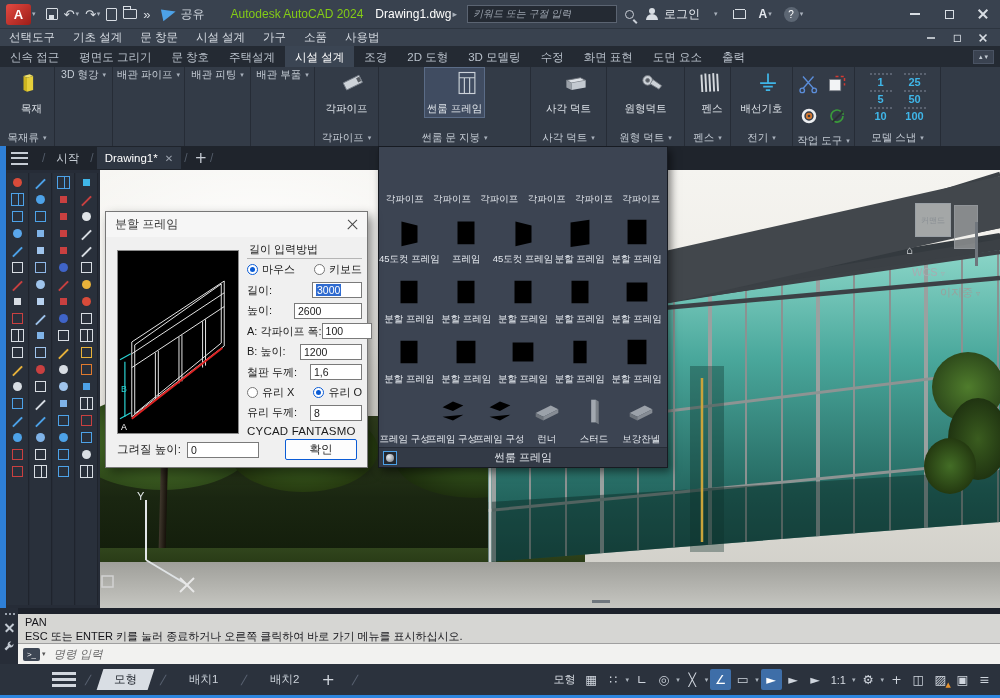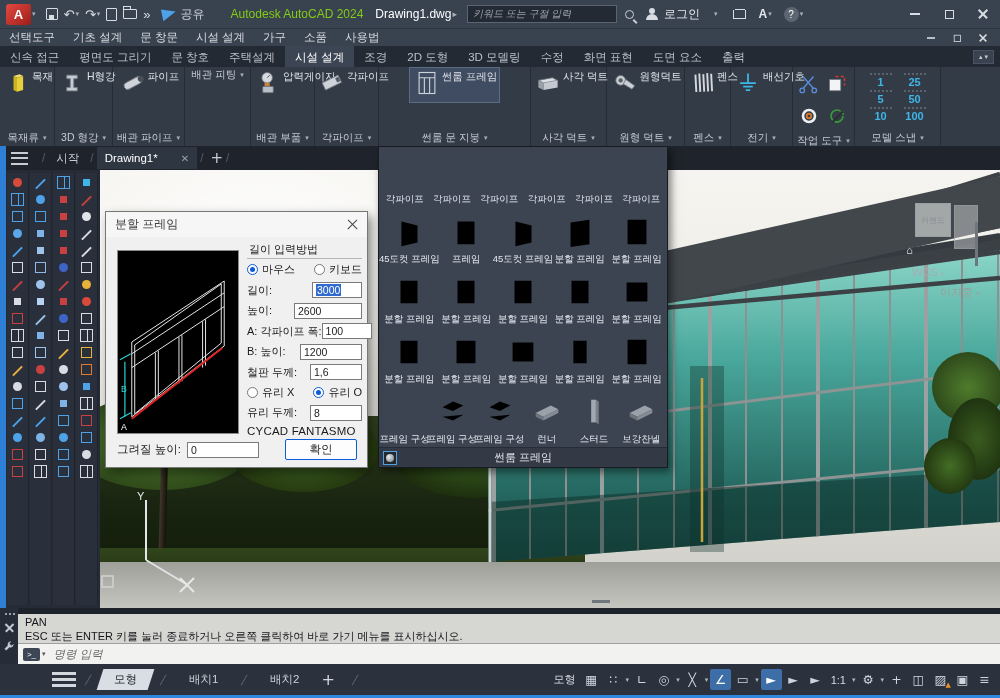--- a/index.html
+++ b/index.html
@@ -52,37 +52,37 @@
   
   .rtabs{position:absolute;left:0;top:46px;width:1000px;height:21px;background:#242a33;display:flex;align-items:stretch;font-size:11.5px;color:#b9c1cb;z-index:10}
   .rtab{padding:4px 10px 0}
   .rtab.active{background:#3b4553;color:#fff}
   .rcollapse{margin-left:auto;margin-right:6px;align-self:center;background:#3a4250;border:1px solid #4a5363;color:#c2c9d2;font-size:7px;padding:2px 5px;display:flex;gap:3px;align-items:center}
 
   
   .rpanels{position:absolute;left:0;top:67px;width:1000px;height:79px;background:#333b47;display:flex;z-index:10}
   .panel{height:100%;border-right:1px solid #262c36;display:flex;flex-direction:column;flex:0 0 auto}
   .pbody{flex:1;display:flex;align-items:flex-start;justify-content:space-evenly;padding-top:1px}
-  .bigbtn{display:flex;flex-direction:row;align-items:flex-start;padding:1px 2px}
+  .bigbtn{display:flex;flex-direction:column;align-items:flex-end;padding:1px 2px}
   .bigbtn.active{background:#404c61;outline:1px solid #5b6c87}
   .bigbtn svg{width:30px;height:28px}
   .blabel{font-size:10.5px;color:#dde2e8;white-space:nowrap;margin-top:1px}
   .pfooter{height:16px;display:flex;align-items:center;justify-content:center;gap:3px;font-size:10.5px;color:#c4cbd4;white-space:nowrap}
   .wgrid{display:grid;grid-template-columns:26px 26px;gap:0 2px;padding-top:2px}
   .wgrid svg{width:24px;height:28px}
   .snapgrid{display:grid;grid-template-columns:1fr 1fr;gap:2px 12px;padding:5px 14px 0;color:#3fb6e8;font-size:11px;font-weight:bold;text-align:center}
   .snapcell{border-top:2px dotted #5a6270;padding-top:1px;min-width:22px}
 
   
   .ftabs{position:absolute;left:0;top:146px;width:1000px;height:24px;background:#1f242c;display:flex;align-items:center;color:#c6ccd4;font-size:11.5px;z-index:2}
   .hamb{width:17px;height:13px;border-top:2px solid #c6ccd4;border-bottom:2px solid #c6ccd4;position:relative;margin:0 11px}
   .hamb::after{content:"";position:absolute;left:0;right:0;top:3.5px;height:2px;background:#c6ccd4}
   .ftab-sep{color:#525b68;margin:0 3px;font-size:12px}
   .ftab{padding:5px 8px}
-  .ftab.active{background:#2e3642;color:#fff;display:flex;align-items:center;gap:23px}
+  .ftab.active{background:#2e3642;color:#fff;display:flex;align-items:center;gap:7px}
   .ftab .fx{color:#9aa2ad;font-size:10px}
   .fplus{font-size:15px;margin-left:4px;color:#c6ccd4}
 
   
   .edgeblue{position:absolute;left:0;top:146px;width:6px;height:549px;background:#2e7fd6;z-index:4}
   .ltools{position:absolute;left:6px;top:170px;width:94px;height:438px;background:#262c37;display:flex;padding:3px 1px;gap:1px;z-index:2}
   .lcol{width:22px;background:#29303b;border-right:1px solid #1f242d}
   .ti{width:15px;height:15px;margin:2px auto;position:relative}
   .ti.dot::before{content:"";position:absolute;inset:3px;border-radius:50%;background:var(--c)}
   .ti.box::before{content:"";position:absolute;inset:2px;border:1.5px solid var(--c)}
@@ -456,62 +456,38 @@
               </svg></div>
             <div class="blabel">목재</div>
           </div>
         </div>
         <div class="pfooter">
           <span>목재류</span>
           <span class="caret ico">▾</span>
         </div>
       </div>
       <div class="panel" style="width: 58px;">
-        <div class="pbody">
-          <div class="bigbtn">
-            <div><svg xmlns="http://www.w3.org/2000/svg" viewBox="0 0 32 32">
-                <use href="#i-hbeam" xlink:href="#i-hbeam" xmlns:xlink="http://www.w3.org/1999/xlink"></use>
-              </svg></div>
-            <div class="blabel">H형강</div>
-          </div>
-        </div>
         <div class="pfooter">
           <span>3D 형강</span>
           <span class="caret ico">▾</span>
         </div>
       </div>
       <div class="panel" style="width: 72px;">
-        <div class="pbody">
-          <div class="bigbtn">
-            <div><svg xmlns="http://www.w3.org/2000/svg" viewBox="0 0 32 32">
-                <use href="#i-pipe" xlink:href="#i-pipe" xmlns:xlink="http://www.w3.org/1999/xlink"></use>
-              </svg></div>
-            <div class="blabel">파이프</div>
-          </div>
-        </div>
         <div class="pfooter">
           <span>배관 파이프</span>
           <span class="caret ico">▾</span>
         </div>
       </div>
       <div class="panel" style="width: 66px;">
         <div class="pfooter">
           <span>배관 피팅</span>
           <span class="caret ico">▾</span>
         </div>
       </div>
       <div class="panel" style="width: 64px;">
-        <div class="pbody">
-          <div class="bigbtn">
-            <div><svg xmlns="http://www.w3.org/2000/svg" viewBox="0 0 32 32">
-                <use href="#i-gauge" xlink:href="#i-gauge" xmlns:xlink="http://www.w3.org/1999/xlink"></use>
-              </svg></div>
-            <div class="blabel">압력게이지</div>
-          </div>
-        </div>
         <div class="pfooter">
           <span>배관 부품</span>
           <span class="caret ico">▾</span>
         </div>
       </div>
       <div class="panel" style="width: 64px;">
         <div class="pbody">
           <div class="bigbtn">
             <div><svg xmlns="http://www.w3.org/2000/svg" viewBox="0 0 32 32">
                 <use href="#i-sqpipe" xlink:href="#i-sqpipe" xmlns:xlink="http://www.w3.org/1999/xlink"></use>

